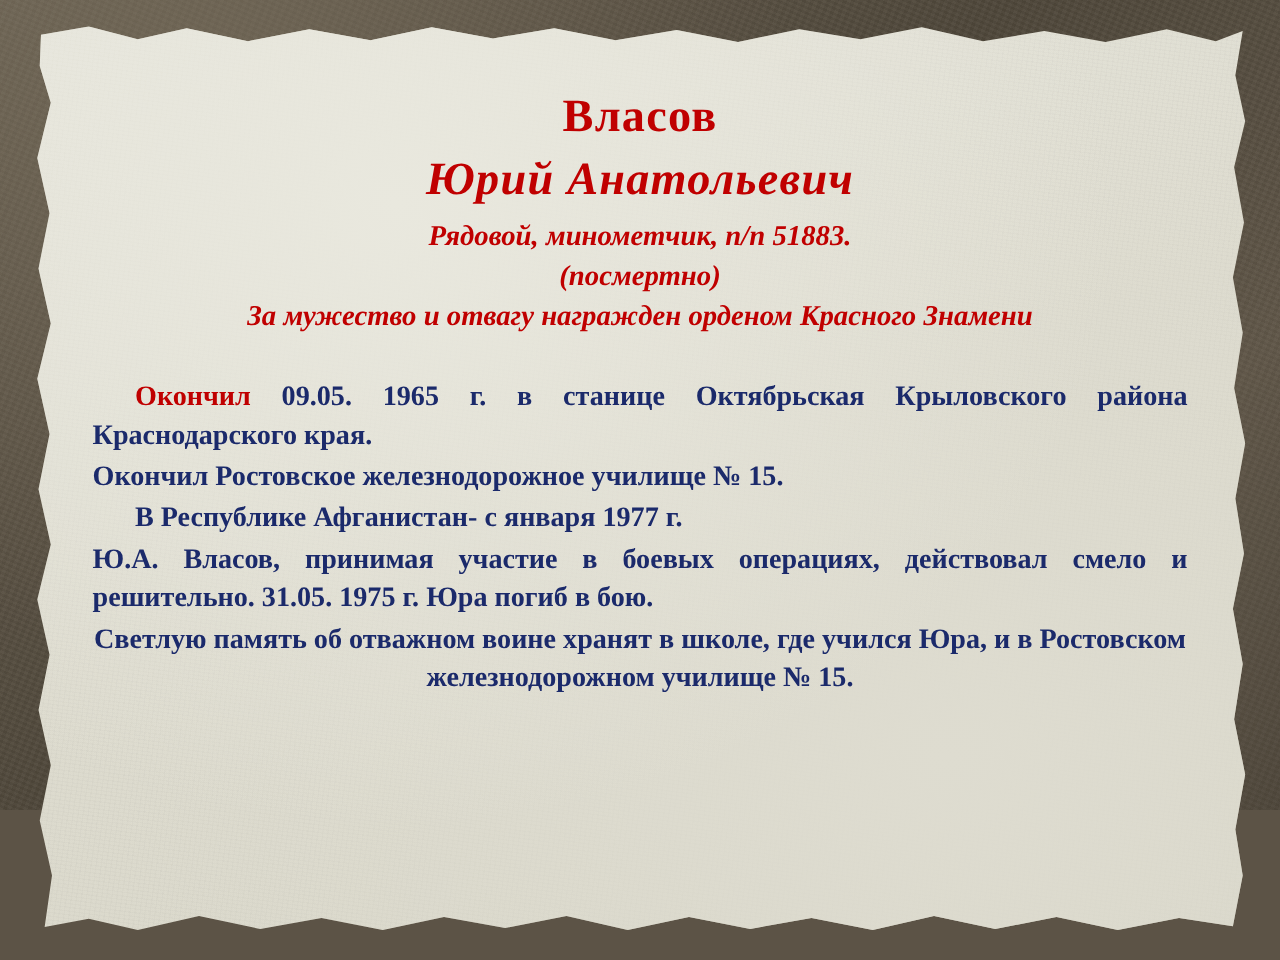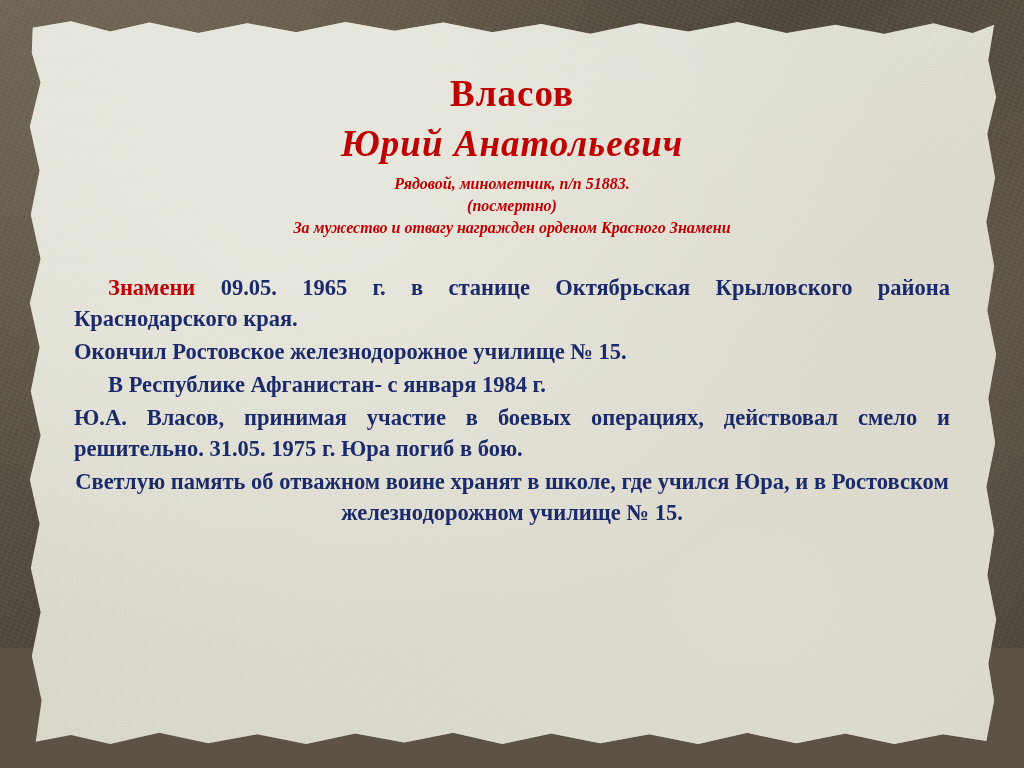--- a/index.html
+++ b/index.html
@@ -84,21 +84,21 @@
   }
   .name-first {
     font-size: 37px;
     font-weight: bold;
     letter-spacing: 1px;
     line-height: 1.18;
     margin: 0 0 8px 0;
     font-style: italic;
   }
   .subtitle {
-    font-size: 16px;
+    font-size: 23px;
     font-weight: bold;
     font-style: italic;
     line-height: 1.38;
     margin: 0;
   }
 
   
   .body-block {
     margin-top: 32px;
     color: #1b2a6b;
@@ -130,22 +130,22 @@
 
       <div class="title-block">
         <div class="name-last">Власов</div>
         <div class="name-first">Юрий Анатольевич</div>
         <div class="subtitle">Рядовой, минометчик, п/п 51883.</div>
         <div class="subtitle">(посмертно)</div>
         <div class="subtitle">За мужество и отвагу награжден орденом Красного Знамени</div>
       </div>
 
       <div class="body-block" id="body-block" style="color: rgb(27, 42, 107);">
-          <div class="para indent"><span class="hl" style="color: rgb(192, 0, 0);">Знамени   </span><span>09.05. 1965 г. в  станице Октябрьская Крыловского района Краснодарского края.</span></div>
+          <div class="para indent"><span class="hl" style="color: rgb(192, 0, 0);">Окончил   </span><span>09.05. 1965 г. в  станице Октябрьская Крыловского района Краснодарского края.</span></div>
           <div class="para"><span>Окончил Ростовское  железнодорожное училище № 15.</span></div>
-          <div class="para indent"><span>В Республике Афганистан- с января 1984 г.</span></div>
+          <div class="para indent"><span>В Республике Афганистан- с января 1977 г.</span></div>
           <div class="para"><span>Ю.А. Власов, принимая участие в боевых операциях, действовал смело и решительно. 31.05. 1975 г. Юра погиб в бою.</span></div>
           <div class="para"><span>Светлую память об отважном воине хранят в школе, где учился Юра, и в Ростовском железнодорожном училище № 15.</span></div>
         </div>
 
     </div>
   </div>
 </div>
 
 </body></html>

